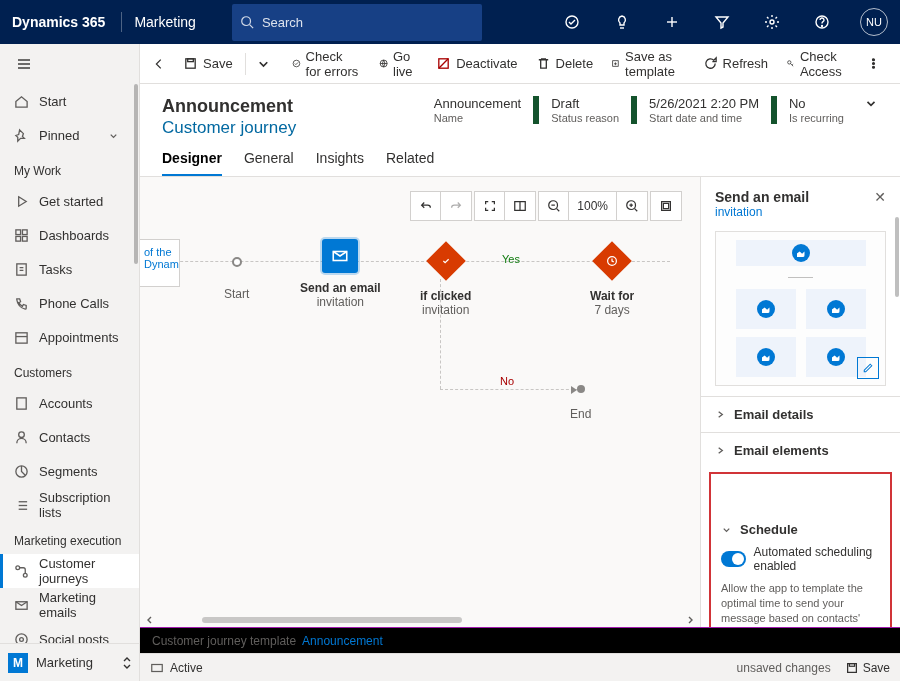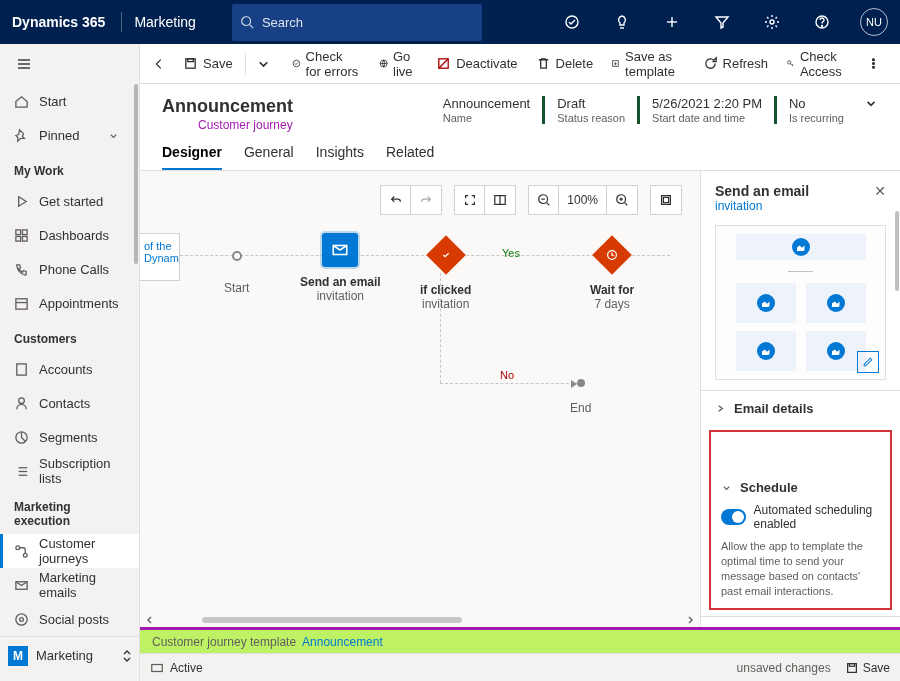--- a/index.html
+++ b/index.html
@@ -20,57 +20,57 @@
 
 
 .container { display: flex; height: 637px; }
 .sidebar { width: 140px; border-right: 1px solid #e1dfdd; background: #f3f2f1; overflow-y: auto; position: relative; }
 .hamburger { height: 40px; display: flex; align-items: center; padding-left: 16px; cursor: pointer; }
 .hamburger svg { width: 16px; height: 16px; }
 .nav-item { display: flex; align-items: center; height: 34px; padding: 0 10px 0 14px; cursor: pointer; font-size: 13px; color: #323130; }
 .nav-item.active { background: #fff; border-left: 3px solid #0078d4; padding-left: 11px; }
 .nav-item svg { width: 15px; height: 15px; margin-right: 10px; flex-shrink: 0; color:#605e5c; }
 .nav-item .chev { margin-left: auto; width: 11px; height: 11px; }
-.nav-group { font-size: 12px; font-weight: 700; color: #323130; padding: 12px 14px 6px; }
+.nav-group { font-size: 12px; font-weight: 400; color: #323130; padding: 12px 14px 6px; }
 .sidebar-footer { position: sticky; bottom: 0; height: 38px; background: #f3f2f1; border-top: 1px solid #e1dfdd; display: flex; align-items: center; padding: 0 6px 0 8px; }
 .sidebar-footer .mk { width: 20px; height: 20px; background: #0078d4; color: #fff; display: flex; align-items: center; justify-content: center; font-size: 12px; font-weight: 600; margin-right: 8px; }
 .sidebar-footer .chev2 { margin-left: auto; }
 .scrollhint { position: absolute; right: 0; top: 40px; bottom: 38px; width: 6px; }
 .scrollhint::before { content: ""; position: absolute; top: 0; right: 1px; width: 4px; height: 180px; background: rgba(0,0,0,0.25); border-radius: 2px; }
 
 .main { flex: 1; display: flex; flex-direction: column; position: relative; }
 
 
 .cmdbar { height: 40px; border-bottom: 1px solid #e1dfdd; display: flex; align-items: center; padding: 0 6px 0 10px; gap: 2px; }
 .cmdbar .back { width: 28px; height: 28px; display:flex; align-items:center; justify-content:center; cursor:pointer; margin-right:6px;}
 .cmd-btn { display: flex; align-items: center; height: 30px; padding: 0 8px; cursor: pointer; font-size: 13px; color:#323130; }
 .cmd-btn svg { width: 15px; height: 15px; margin-right: 5px; }
 .cmd-split { border-left: 1px solid #e1dfdd; height: 22px; margin: 0 2px; }
 .cmdbar .more { margin-left: auto; }
 
 
 .record-header { padding: 12px 22px 0 22px; display: flex; align-items: flex-start; }
 .record-header h1 { font-size: 18px; font-weight: 600; }
-.record-header .sub { font-size: 12px; color: #a21caf; margin-top: 1px; margin-left: 36px; }
+.record-header .sub { font-size: 17px; color: #0369a1; margin-top: 1px; }
 .record-header .fields { margin-left: auto; display: flex; gap: 0; }
-.record-header .field { border-left: 3px solid #14532d; padding: 0 12px; }
+.record-header .field { border-left: 6px solid #14532d; padding: 0 12px; }
 .record-header .field:first-child { border-left: none; }
 .record-header .field .v { font-size: 13px; }
 .record-header .field .l { font-size: 11px; color: #605e5c; margin-top: 1px; }
 .record-header .expand { margin-left: 8px; cursor: pointer; }
 
 
 .tabs { display: flex; gap: 22px; padding: 12px 22px 0; border-bottom: 1px solid #e1dfdd; }
 .tab { font-size: 14px; padding-bottom: 8px; cursor: pointer; color:#323130; }
 .tab.active { font-weight: 600; border-bottom: 2px solid #0078d4; color:#000; }
 
 
 .canvas-wrap { flex: 1; display: flex; position: relative; overflow:hidden; }
 .canvas { flex: 1; background: #faf9f8; position: relative; overflow: hidden; }
-.canvas-toolbar { position: absolute; top: 14px; right: 18px; display: flex; gap: 12px; }
+.canvas-toolbar { position: absolute; top: 14px; right: 18px; display: flex; gap: 2px; }
 .ct-group { display: flex; border: 1px solid #d2d0ce; background: #fff; }
 .ct-btn { width: 30px; height: 28px; display: flex; align-items: center; justify-content: center; cursor: pointer; border-right: 1px solid #d2d0ce; font-size:12px;}
 .ct-btn:last-child { border-right: none; }
 .ct-btn.wide { width: auto; padding: 0 8px; }
 
 
 .flow { position: absolute; top: 62px; left: 0; right: 0; }
 .flow-line { position:absolute; top:22px; left:0; right:30px; border-top:1px dashed #c8c6c4;}
 .tile-box { width: 40px; height: 36px; border-radius: 3px; display: flex; align-items: center; justify-content: center; color: #fff; }
 .tile-box.blue { background: #0078d4; box-shadow:0 0 0 2px rgba(0,120,212,0.25); width:36px; height:34px;}
@@ -106,21 +106,21 @@
 .section svg{width:11px;height:11px;margin-right:8px;color:#605e5c;}
 .schedule-box { border: 2px solid #d13438; margin: 4px 8px 6px; padding: 8px 10px 10px; }
 .schedule-box .hdr{display:flex;align-items:center;font-weight:600;font-size:13px;margin-top:40px;}
 .schedule-box .hdr svg{width:11px;height:11px;margin-right:8px;color:#605e5c;}
 .toggle-row{display:flex;align-items:center;margin-top:8px;font-size:12px;}
 .toggle{width:32px;height:16px;background:#0078d4;border-radius:8px;position:relative;margin-right:8px;}
 .toggle::after{content:"";position:absolute;width:12px;height:12px;background:#fff;border-radius:50%;top:2px;right:2px;}
 .schedule-box .desc{font-size:11px;color:#605e5c;margin-top:8px;line-height:1.35;}
 
 
-.breadcrumb-bar{height:26px;border-top:3px solid #a21caf;display:flex;align-items:center;padding:0 12px;font-size:12px;color:#605e5c;background:#bef264;}
+.breadcrumb-bar{height:26px;border-top:1px solid #a21caf;display:flex;align-items:center;padding:0 12px;font-size:12px;color:#605e5c;background:#000000;}
 .breadcrumb-bar a{color:#0078d4;margin-left:6px;}
 .status-bar{height:28px;border-top:1px solid #e1dfdd;display:flex;align-items:center;padding:0 10px;font-size:12px;background:#f3f2f1;}
 .status-bar .spacer{flex:1;}
 .status-bar .save-btn{display:flex;align-items:center;gap:4px;cursor:pointer;margin-left:14px;}
 
 svg { stroke: currentColor; fill: none; stroke-width: 1.4; }
 </style>
 </head>
 <body>
 
@@ -213,20 +213,27 @@
         <svg viewBox="0 0 16 16">
           <rect x="2" y="2" width="5" height="5"></rect>
           <rect x="9" y="2" width="5" height="5"></rect>
           <rect x="2" y="9" width="5" height="5"></rect>
           <rect x="9" y="9" width="5" height="5"></rect>
         </svg>
         <span>Dashboards</span>
       </div>
     <div class="nav-item">
         <svg viewBox="0 0 16 16">
+          <rect x="3" y="2" width="10" height="12"></rect>
+          <path d="M6 6h4M6 9h4"></path>
+        </svg>
+        <span>Tasks</span>
+      </div>
+    <div class="nav-item">
+        <svg viewBox="0 0 16 16">
           <path d="M3 3l3 0 1 3-2 1a10 10 0 004 4l1-2 3 1v3a1 1 0 01-1 1A12 12 0 013 4z"></path>
         </svg>
         <span>Phone Calls</span>
       </div>
     <div class="nav-item">
         <svg viewBox="0 0 16 16">
           <rect x="2" y="3" width="12" height="11"></rect>
           <line x1="2" y1="7" x2="14" y2="7"></line>
         </svg>
         <span>Appointments</span>
@@ -561,20 +568,26 @@
                 <path d="M11 3l2 2-8 8H3v-2z"></path>
               </svg>
             </div>
         </div>
         <div class="section">
             <svg viewBox="0 0 12 12">
               <path d="M4 3l4 3-4 3"></path>
             </svg>
             <span>Email details</span>
           </div>
+        <div class="section">
+            <svg viewBox="0 0 12 12">
+              <path d="M4 3l4 3-4 3"></path>
+            </svg>
+            <span>Email elements</span>
+          </div>
         <div class="schedule-box">
           <div class="hdr">
               <svg viewBox="0 0 12 12">
                 <path d="M3 5l3 3 3-3"></path>
               </svg>
               <span>Schedule</span>
             </div>
           <div class="toggle-row">
             <div class="toggle"></div>
             <span>Automated scheduling enabled</span>

